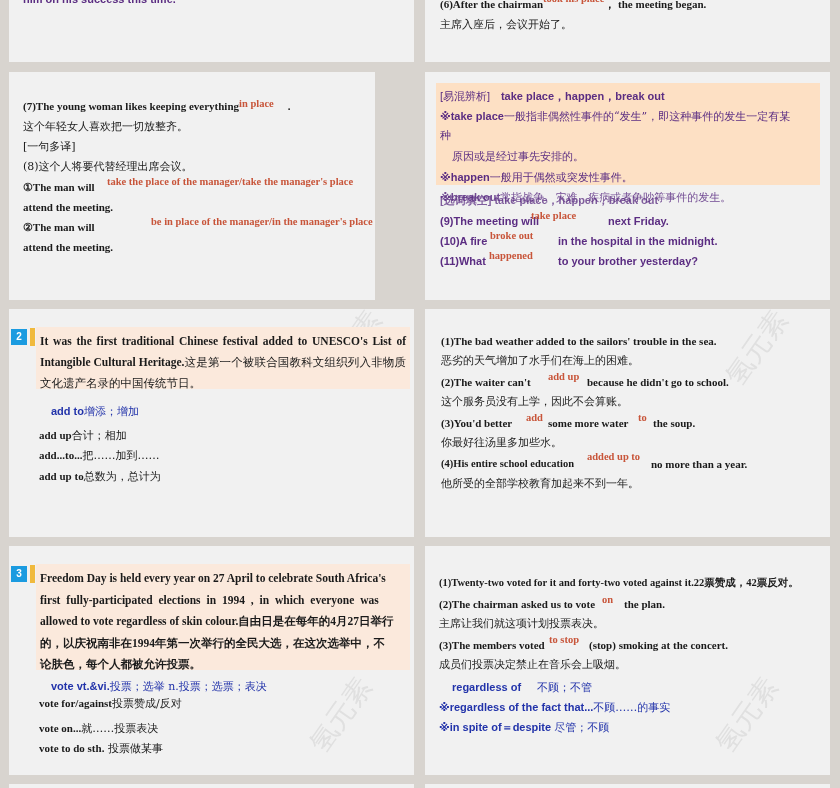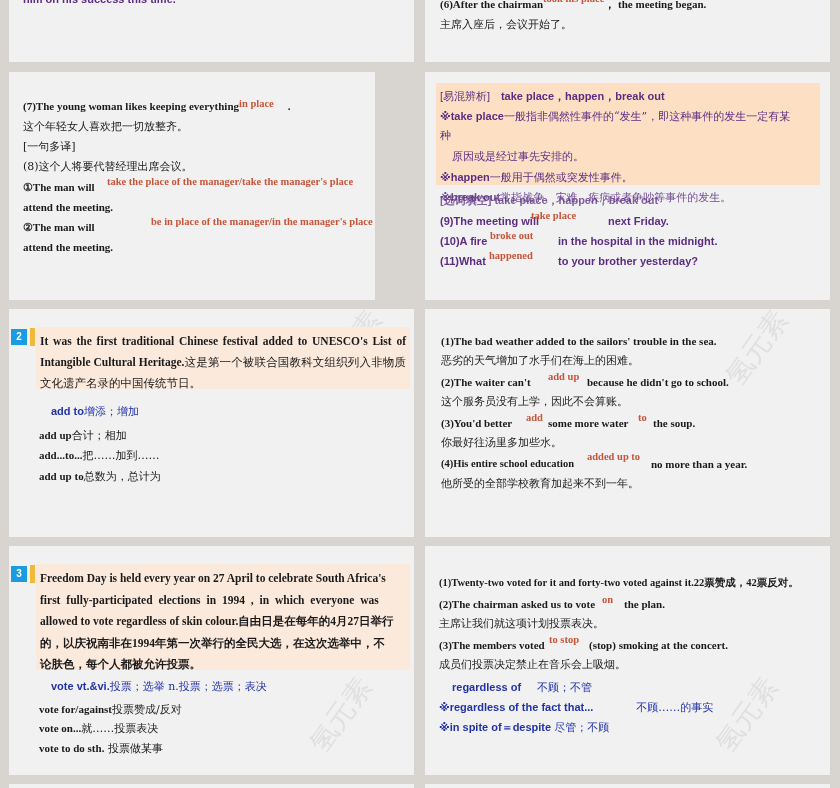--- a/index.html
+++ b/index.html
@@ -118,41 +118,41 @@
   <div class="badge" style="left:2px;top:20px;">3</div>
   <div class="bar" style="left:21px;top:19px;"></div>
   <div class="line" style="left:31px;top:25px;font-size:11.5px;">Freedom Day is held every year on 27 April to celebrate South Africa's</div>
   <div class="line" style="left:31px;top:47px;font-size:11.5px;word-spacing:3px;">first  fully-participated  elections  in  1994 ,  in  which  everyone  was</div>
   <div class="line" style="left:31px;top:68px;font-size:11.5px;">allowed to vote regardless of skin colour.自由日是在每年的4月27日举行</div>
   <div class="line" style="left:31px;top:90px;font-size:11.5px;">的，以庆祝南非在1994年第一次举行的全民大选，在这次选举中，不</div>
   <div class="line" style="left:31px;top:111px;font-size:11.5px;">论肤色，每个人都被允许投票。</div>
   <div class="line" style="left:42px;top:133px;">
     <span class="blue">vote vt.&amp;vi.</span><span class="cn" style="color:#2233aa;">投票；选举 n.投票；选票；表决</span>
   </div>
-  <div class="line" style="left:30px;top:156px;"><span>vote for/against</span><span class="cn">投票赞成/反对</span></div>
+  <div class="line" style="left:30px;top:150px;"><span>vote for/against</span><span class="cn">投票赞成/反对</span></div>
   <div class="line" style="left:30px;top:175px;"><span>vote on...</span><span class="cn">就……投票表决</span></div>
   <div class="line" style="left:30px;top:195px;"><span>vote to do sth.</span><span class="cn"> 投票做某事</span></div>
 </div>
 
 <div class="panel" style="left:425px;top:546px;width:405px;height:229px;">
   <div class="wm" style="left:280px;top:150px;">氢元素</div>
   <div class="line" style="left:14px;top:30px;font-size:10.5px;">(1)Twenty-two voted for it and forty-two voted against it.22票赞成，42票反对。</div>
   <div class="line" style="left:14px;top:51px;">(2)The chairman asked us to vote</div>
   <div class="ans" style="left:177px;top:48px;">on</div>
   <div class="line" style="left:199px;top:51px;">the plan.</div>
   <div class="line cn" style="left:14px;top:71px;">主席让我们就这项计划投票表决。</div>
   <div class="line" style="left:14px;top:92px;">(3)The members voted</div>
   <div class="ans" style="left:124px;top:88px;">to stop</div>
   <div class="line" style="left:164px;top:92px;">(stop) smoking at the concert.</div>
   <div class="line cn" style="left:14px;top:112px;">成员们投票决定禁止在音乐会上吸烟。</div>
   <div class="line" style="left:27px;top:134px;">
     <span class="blue">regardless of</span><span class="cn" style="color:#2233aa;padding-left:16px;">不顾；不管</span>
   </div>
   <div class="line" style="left:14px;top:154px;">
-    <span class="blue">※regardless of the fact that...</span><span class="cn" style="color:#2233aa;margin-left:43px;">不顾……的事实</span>
+    <span class="blue">※regardless of the fact that...</span><span class="cn" style="color:#2233aa;">不顾……的事实</span>
   </div>
   <div class="line" style="left:14px;top:174px;">
     <span class="blue">※in spite of＝despite </span><span class="cn" style="color:#2233aa;">尽管；不顾</span>
   </div>
 </div>
 
 <div class="panel" style="left:9px;top:784px;width:405px;height:30px;"></div>
 <div class="panel" style="left:425px;top:784px;width:405px;height:30px;"></div>
 
 </body></html>

